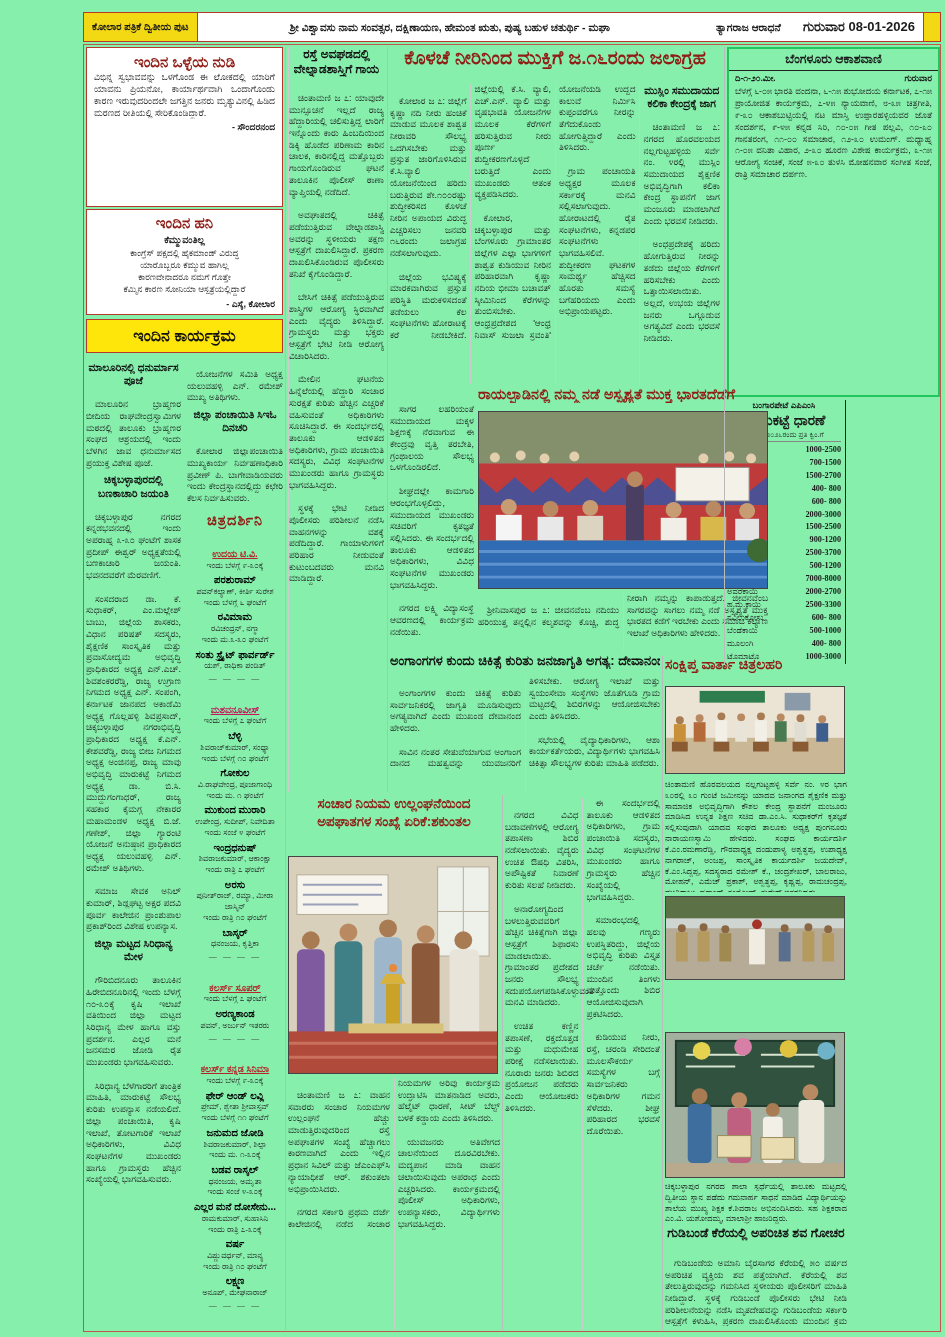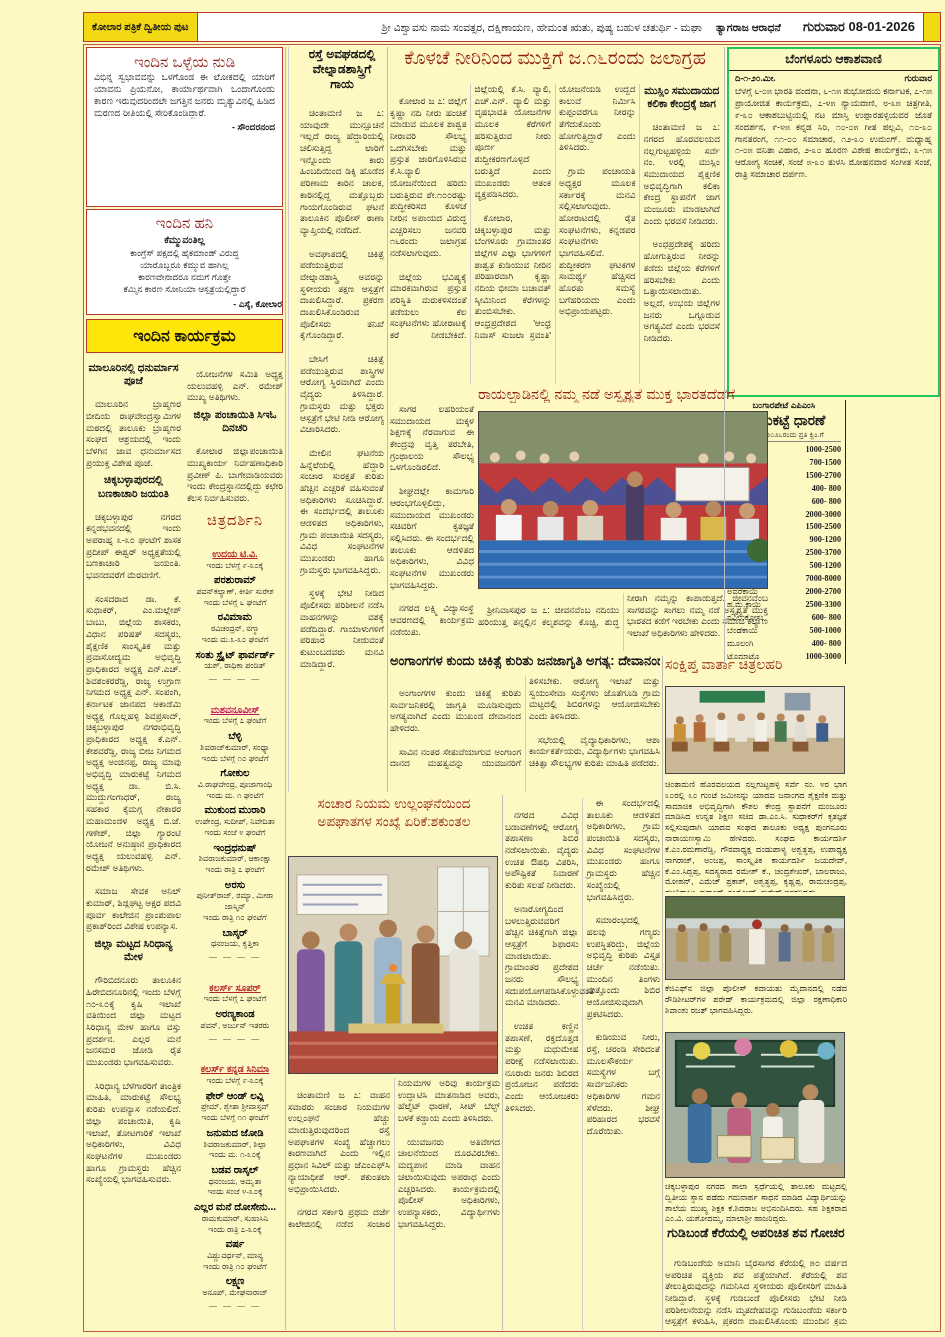--- a/index.html
+++ b/index.html
@@ -1,32 +1,32 @@
 <!DOCTYPE html>
 <html><head>
 <meta charset="utf-8">
 <style>
   *{box-sizing:border-box;margin:0;padding:0}
   html,body{background:#fff}
   body{font-family:"Liberation Sans","DejaVu Sans",sans-serif;color:#1a1a1a}
-  #paper{position:relative;width:945px;height:1337px;background:#fef9c3;overflow:hidden}
+  #paper{position:relative;width:945px;height:1337px;background:#86efac;overflow:hidden}
   .abs{position:absolute}
   
   #masthead{left:83px;top:12px;width:858px;height:30px;border:1.5px solid #b8372c;display:flex;align-items:center;font-size:10.5px;background:#fff}
   .chip{background:#f3d814;border-right:1px solid #b8372c;height:100%;display:flex;align-items:center;padding:0 8px;font-weight:bold;font-size:10px}
   .chip.right{border-right:none;border-left:1px solid #b8372c;width:14px}
-  #masthead .mid{flex:1;text-align:right;font-weight:normal}
+  #masthead .mid{flex:1;text-align:center;font-weight:bold}
   #masthead .event{padding:0 14px;font-weight:bold}
   #masthead .date{padding:0 8px;font-weight:bold;font-size:13px;white-space:nowrap}
   #pageframe{left:83px;top:44px;width:858px;height:1288px;border:1px solid #c0564c}
   
   .jtext{font-size:9px;line-height:1.3;text-align:justify;overflow:hidden}
   .para{margin:12px 0 2px;text-indent:9px}
   .sub{font-weight:bold;text-align:center;text-indent:0;font-size:10.5px;line-height:1.25;margin:4px 0 3px;color:#111}
-  .hl{color:#8f1d16;font-weight:normal;overflow:hidden;white-space:nowrap}
+  .hl{color:#8f1d16;font-weight:bold;overflow:hidden;white-space:nowrap}
   .hlblack{color:#111;font-weight:bold;overflow:hidden}
   .boxed{border:1.2px solid #b8372c;background:#fff}
   .sign{display:block;text-align:right;font-weight:bold;font-size:9px;margin-top:3px}
   .center{text-align:center}
   .cols2{column-count:2;column-gap:8px;column-rule:1px solid #ccc}
   .cols4{column-count:4;column-gap:8px;column-rule:1px solid #ccc}
   
   .tvline{text-align:center;font-size:8px;line-height:1.35;color:#222}
   .tvline.ch{font-weight:bold;font-size:9.5px;text-decoration:underline;margin-top:19px}
   .tvline.u-red{color:#b3262a}.tvline.u-mag{color:#c2185b}.tvline.u-pink{color:#c2366b}
@@ -67,21 +67,21 @@
   </header>
 
   <div id="pageframe" class="abs"></div>
 
   <section class="abs boxed" style="left:86px;top:47px;width:197px;height:160px;padding:5px 7px">
     <div class="hl center" style="font-size:15px;white-space:nowrap">ಇಂದಿನ ಒಳ್ಳೆಯ ನುಡಿ</div>
     <p class="jtext" style="font-size:9.3px;">ವಿಭಿನ್ನ ಸ್ವಭಾವವನ್ನು ಒಳಗೊಂಡ ಈ ಲೋಕದಲ್ಲಿ ಯಾರಿಗೆ ಯಾವನು ಪ್ರಿಯನೋ, ಕಾರ್ಯಾರ್ಥವಾಗಿ ಒಂದಾಗೊಂಡು ಕಾರಣ ಇರುವುದರಿಂದಲೇ ಜಗತ್ತಿನ ಜನರು ಮೃತ್ಯುವಿನಲ್ಲಿ ಹಿಡಿದ ಮರಣದ ರೀತಿಯಲ್ಲಿ ಸೇರಿಕೊಂಡಿದ್ದಾರೆ.</p>
     <span class="sign">- ಸೌಂದರನಂದ</span>
   </section>
 
-  <section class="abs boxed" style="left:86px;top:209px;width:197px;height:106px;padding:4px 0">
+  <section class="abs boxed" style="left:86px;top:209px;width:197px;height:106px;padding:4px 7px">
     <div class="hl center" style="font-size:15px">ಇಂದಿನ ಹನಿ</div>
     <div class="center" style="font-weight:bold;font-size:9.5px;margin:2px 0">ಕೆಮ್ಮುವಂತಿಲ್ಲ</div>
     <div>
 
     <div class="center" style="font-size:8.8px;line-height:1.35">ಕಾಂಗ್ರೆಸ್ ಪಕ್ಷದಲ್ಲಿ ಹೈಕಮಾಂಡ್ ವಿರುದ್ಧ</div>
         <div class="center" style="font-size:8.8px;line-height:1.35">ಯಾರೊಬ್ಬರೂ ಕೆಮ್ಮುವ ಹಾಗಿಲ್ಲ</div>
         <div class="center" style="font-size:8.8px;line-height:1.35">ಕಾರಣವೇನಾದರೂ ನಮಗೆ ಗೊತ್ತೇ</div>
         <div class="center" style="font-size:8.8px;line-height:1.35">ಕೆಮ್ಮಿನ ಕಾರಣ ಸೋನಿಯಾ ಆಸ್ಪತ್ರೆಯಲ್ಲಿದ್ದಾರೆ</div>
       </div>
     <span class="sign">- ಎಸ್ಕೆ, ಕೋಲಾರ</span>
@@ -174,21 +174,21 @@
         <div class="tvline meta">ಇಂದು ಮ.೧-೩೦ ಘಂಟೆಗೆ</div>
         <div class="tvline film">ಒಂಟಿಧ್ವನಿ</div>
         <div class="tvline meta">ಅಂಬರೀಶ್, ಅಂಬಿಕಾ</div>
         <div class="tvline meta">ಇಂದು ಸಂಜೆ ೪ ಘಂಟೆಗೆ</div>
         <div class="tvline film">ಸ್ಮಾರ್ಟ್ ಗೈಸ್</div>
         <div class="tvline meta">ಏಜಿತ್, ಅಂಜನ್ ಪ್ರಭಾಕರ್</div>
         <div class="tvline dash">— — — —</div>
       </div>
   </section>
 
-  <section class="abs" style="left:288px;top:47px;width:96px;height:745px;overflow:hidden;border-left:1px solid #ccc;padding-left:11px">
+  <section class="abs" style="left:288px;top:47px;width:96px;height:745px;overflow:hidden;border-left:1px solid #ccc;padding-left:0">
     <div class="hlblack center" style="font-size:12px;line-height:1.25">
       <div>ರಸ್ತೆ ಅವಘಡದಲ್ಲಿ</div>
       <div>ವೇಲ್ನಾಡಶಾಸ್ತ್ರಿಗೆ ಗಾಯ</div>
     </div>
     <div class="jtext" style="margin-top:4px">
 
     <p class="para">ಚಿಂತಾಮಣಿ ಜ ೭: ಯಾವುದೇ ಮುನ್ಸೂಚನೆ ಇಲ್ಲದೆ ರಾಜ್ಯ ಹೆದ್ದಾರಿಯಲ್ಲಿ ಚಲಿಸುತ್ತಿದ್ದ ಲಾರಿಗೆ ಇನ್ನೊಂದು ಕಾರು ಹಿಂಬದಿಯಿಂದ ಡಿಕ್ಕಿ ಹೊಡೆದ ಪರಿಣಾಮ ಕಾರಿನ ಚಾಲಕ, ಕಾರಿನಲ್ಲಿದ್ದ ಮತ್ತೊಬ್ಬರು ಗಾಯಗೊಂಡಿರುವ ಘಟನೆ ತಾಲೂಕಿನ ಪೊಲೀಸ್ ಠಾಣಾ ವ್ಯಾಪ್ತಿಯಲ್ಲಿ ನಡೆದಿದೆ.</p>
         <p class="para">ಅವಘಾತದಲ್ಲಿ ಚಿಕಿತ್ಸೆ ಪಡೆಯುತ್ತಿರುವ ವೇಲ್ನಾಡಶಾಸ್ತ್ರಿ ಅವರನ್ನು ಸ್ಥಳೀಯರು ತಕ್ಷಣ ಆಸ್ಪತ್ರೆಗೆ ದಾಖಲಿಸಿದ್ದಾರೆ. ಪ್ರಕರಣ ದಾಖಲಿಸಿಕೊಂಡಿರುವ ಪೊಲೀಸರು ತನಿಖೆ ಕೈಗೊಂಡಿದ್ದಾರೆ.</p>
         <p class="para">ಬೇಸಿಗೆ ಚಿಕಿತ್ಸೆ ಪಡೆಯುತ್ತಿರುವ ಶಾಸ್ತ್ರಿಗಳ ಆರೋಗ್ಯ ಸ್ಥಿರವಾಗಿದೆ ಎಂದು ವೈದ್ಯರು ತಿಳಿಸಿದ್ದಾರೆ. ಗ್ರಾಮಸ್ಥರು ಮತ್ತು ಭಕ್ತರು ಆಸ್ಪತ್ರೆಗೆ ಭೇಟಿ ನೀಡಿ ಆರೋಗ್ಯ ವಿಚಾರಿಸಿದರು.</p>
         <p class="para">ಮೇಲಿನ ಘಟನೆಯ ಹಿನ್ನೆಲೆಯಲ್ಲಿ ಹೆದ್ದಾರಿ ಸಂಚಾರ ಸುರಕ್ಷತೆ ಕುರಿತು ಹೆಚ್ಚಿನ ಎಚ್ಚರಿಕೆ ವಹಿಸುವಂತೆ ಅಧಿಕಾರಿಗಳು ಸೂಚಿಸಿದ್ದಾರೆ. ಈ ಸಂದರ್ಭದಲ್ಲಿ ತಾಲೂಕು ಆಡಳಿತದ ಅಧಿಕಾರಿಗಳು, ಗ್ರಾಮ ಪಂಚಾಯಿತಿ ಸದಸ್ಯರು, ವಿವಿಧ ಸಂಘಟನೆಗಳ ಮುಖಂಡರು ಹಾಗೂ ಗ್ರಾಮಸ್ಥರು ಭಾಗವಹಿಸಿದ್ದರು.</p>
@@ -456,21 +456,20 @@
       <circle cx="92" cy="28" r="5" fill="#a33327"></circle>
         <rect x="84" y="33" width="16" height="36" fill="#f0ece2"></rect>
       <circle cx="120" cy="32" r="4" fill="#8a6742"></circle>
         <rect x="114" y="36" width="12" height="30" fill="#5a6f8e"></rect>
       <circle cx="144" cy="31" r="4" fill="#8a6742"></circle>
         <rect x="138" y="35" width="12" height="31" fill="#b59a5f"></rect>
       <circle cx="164" cy="33" r="4" fill="#8a6742"></circle>
         <rect x="158" y="37" width="12" height="29" fill="#b59a5f"></rect>
     </g>
   </svg>
-  <p class="abs caption" style="left:665px;top:984px;width:182px;height:44px">ಕೆಜಿಎಫ್‌ನ ಜಿಲ್ಲಾ ಪೊಲೀಸ್ ಕವಾಯತು ಮೈದಾನದಲ್ಲಿ ನಡೆದ ರೌಡಿಶೀಟರ್‌ಗಳ ಪರೇಡ್ ಕಾರ್ಯಕ್ರಮದಲ್ಲಿ ಜಿಲ್ಲಾ ರಕ್ಷಣಾಧಿಕಾರಿ ಶಿವಾಂಶು ರಜತ್ ಭಾಗವಹಿಸಿದ್ದರು.</p>
 
   <svg class="abs photo" style="left:665px;top:1032px" width="180" height="146" viewBox="0 0 180 146" preserveAspectRatio="none">
     <rect width="180" height="146" fill="#a3b0a0"></rect>
     <rect x="10" y="8" width="160" height="66" fill="#31523f" stroke="#1f3a2c" stroke-width="2"></rect>
     <path d="M20 22 H80 M20 34 H70 M96 22 H160 M96 34 H150" stroke="#d8e4d0" stroke-width="2"></path>
     <g>
         <circle cx="36" cy="18" r="9" fill="#e5d34f"></circle>
         <circle cx="78" cy="14" r="9" fill="#d87fa8"></circle>
         <circle cx="124" cy="16" r="9" fill="#e0c23f"></circle>
         <circle cx="162" cy="18" r="9" fill="#6fb3c9"></circle>

